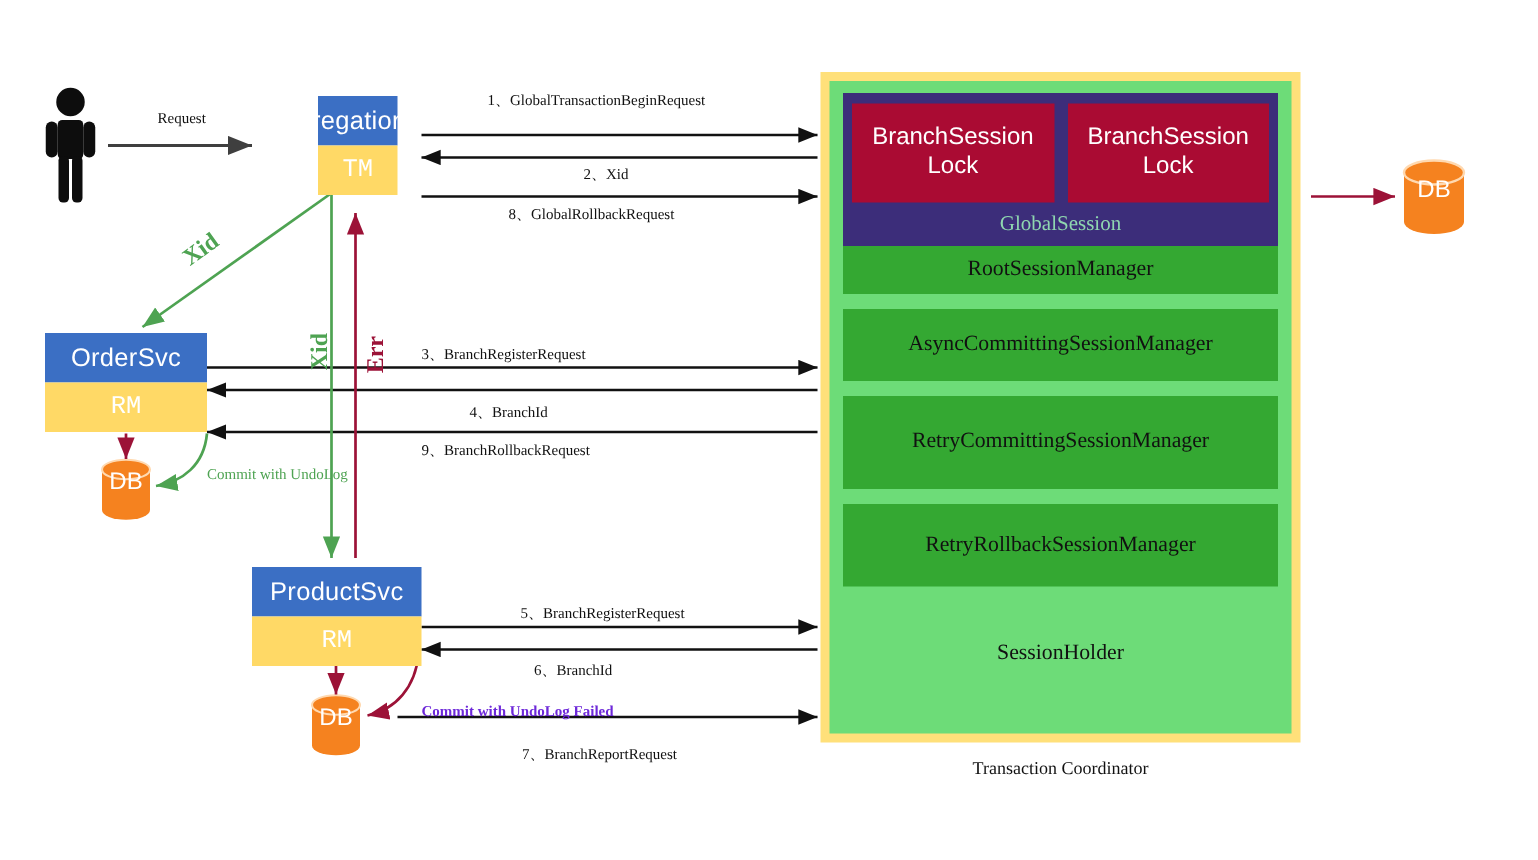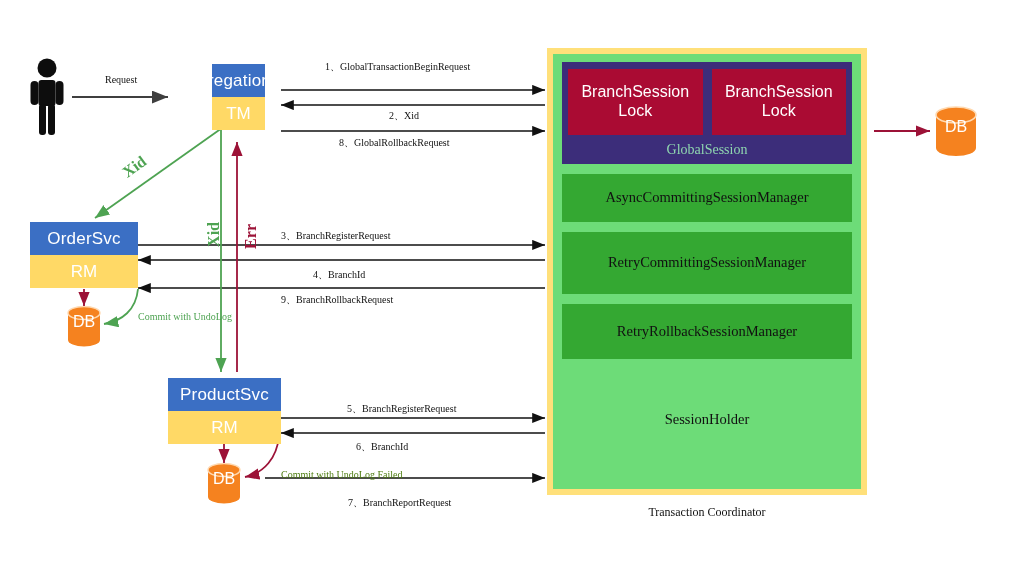--- a/index.html
+++ b/index.html
@@ -5,26 +5,26 @@
   html,body{margin:0;padding:0;background:#ffffff;}
   body{width:1025px;height:573px;position:relative;overflow:hidden;
        font-family:"Liberation Serif",serif;}
   #stage{position:absolute;left:0;top:0;width:1025px;height:573px;}
 
   .svc{position:absolute;box-sizing:border-box;}
   .svc .hdr{height:33px;background:#3b6fc4;color:#ffffff;
             font-family:"Liberation Sans",sans-serif;font-size:17px;
             display:flex;align-items:center;justify-content:center;letter-spacing:.2px;}
   .svc .bdy{height:33px;background:#ffd966;color:#ffffff;
-            font-family:Liberation Sans, sans-serif;font-size:17px;
+            font-family:Liberation Mono, monospace;font-size:17px;
             display:flex;align-items:center;justify-content:center;}
 
   .msg{position:absolute;font-family:"Liberation Serif",serif;font-size:10px;
        color:#111111;white-space:nowrap;text-align:right;}
-  .msg.red{color:#4d7c0f;font-weight:normal;}
+  .msg.red{color:#6d28d9;font-weight:bold;}
   .msg.green{color:#4ea352;}
 
   .vlabel{position:absolute;font-family:"Liberation Serif",serif;font-size:16px;
           font-weight:bold;writing-mode:vertical-rl;transform:rotate(180deg);}
   .vlabel.g{color:#4ea352;}
   .vlabel.r{color:#9c1237;}
 
   .xidlabel{position:absolute;font-family:"Liberation Serif",serif;font-size:16px;
             font-weight:bold;color:#4ea352;transform:rotate(-36deg);}
 
@@ -197,20 +197,21 @@
               <div>BranchSession</div>
               <div>Lock</div>
             </div>
             <div class="bs">
               <div>BranchSession</div>
               <div>Lock</div>
             </div>
           </div>
           <div id="gs-label">GlobalSession</div>
         </div>
+        <div id="root-label">RootSessionManager</div>
       </div>
 
       <div style="height:10px"></div>
 
       <div class="mgr" style="height:48px">
         <span>AsyncCommittingSessionManager</span>
       </div>
 
       <div style="height:10px"></div>
 

